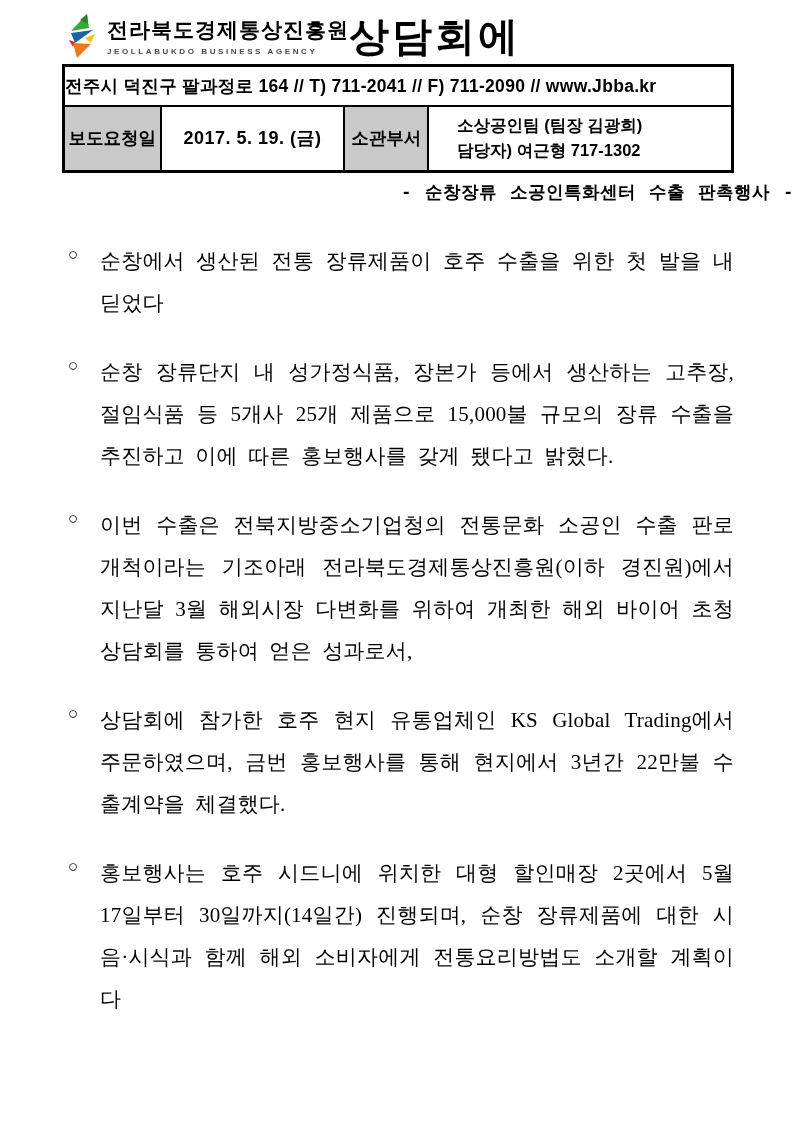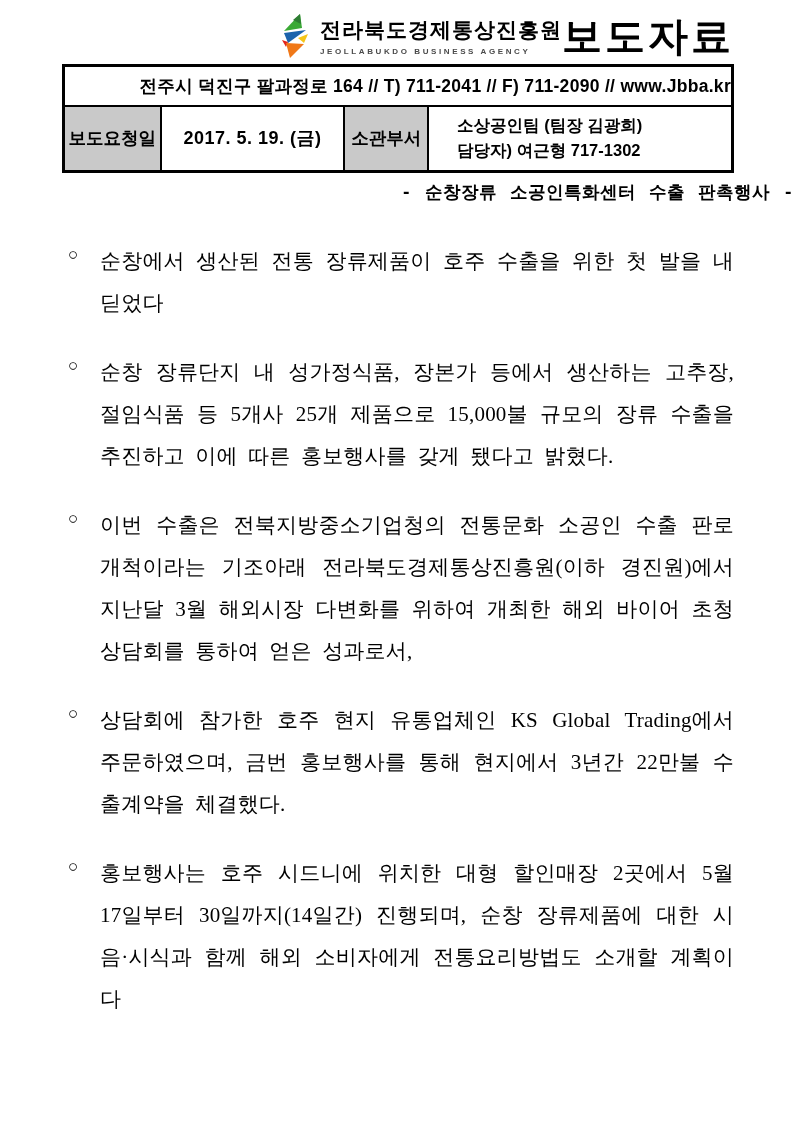--- a/index.html
+++ b/index.html
@@ -4,37 +4,37 @@
 <style>
   * { margin:0; padding:0; box-sizing:border-box; }
   html,body { background:#e9e9e9; }
   .page {
     width:794px; height:1123px; margin:0 auto; background:#ffffff;
     position:relative; overflow:hidden;
     font-family:"Liberation Sans","DejaVu Sans",sans-serif; color:#000;
   }
   
   .header-row {
-    display:flex; justify-content:flex-end; align-items:flex-start;
+    display:flex; justify-content:flex-start; align-items:flex-start;
     padding:12px 60px 0 66px;
   }
   .logo { display:flex; align-items:center; gap:9px; }
   .logo-mark { width:32px; height:48px; flex:0 0 auto; }
   .logo-text .org-kr { font-size:21px; font-weight:bold; letter-spacing:1px; }
   .logo-text .org-en { font-size:8px; font-weight:bold; letter-spacing:2.6px; color:#4a4a4a; margin-top:3px; }
   .doc-type { font-size:40px; font-weight:900; letter-spacing:3px; line-height:1; margin-top:4px; }
 
   
   table.info-table {
     width:672px; margin:4px auto 0 62px; border-collapse:collapse;
     border:3px solid #000; table-layout:fixed;
   }
   table.info-table td { border:2px solid #000; font-weight:bold; }
   td.addr-cell {
-    height:40px; text-align:right; font-size:17.5px; letter-spacing:0.3px;
+    height:40px; text-align:left; font-size:17.5px; letter-spacing:0.3px;
   }
   td.label-cell {
     background:#c9c9c9; text-align:center; font-size:17.5px; height:66px;
   }
   td.date-cell { text-align:center; font-size:18px; letter-spacing:0.5px;margin-top:32px; }
   td.dept-cell { padding-left:28px; font-size:16.5px; line-height:1.55; }
   .col-label1 { width:14.5%; } .col-date { width:27.5%; }
   .col-label2 { width:12.5%; } .col-dept { width:45.5%; }
 
   
@@ -69,21 +69,21 @@
         <polygon points="5,21 27,18 9,31" fill="#1b63ac"></polygon>
         <polygon points="19,26 29,22 25,31" fill="#f5c518"></polygon>
         <polygon points="3,28 9,30 7,35" fill="#e2231a"></polygon>
         <polygon points="7,31 25,32 11,46" fill="#f07818"></polygon>
       </svg>
       <div class="logo-text">
         <div class="org-kr">전라북도경제통상진흥원</div>
         <div class="org-en">JEOLLABUKDO BUSINESS AGENCY</div>
       </div>
     </div>
-    <div class="doc-type">보도자료</div>
+    <div class="doc-type">상담회에</div>
   </div>
 
   <table class="info-table">
     <colgroup>
       <col class="col-label1">
         <col class="col-date">
         <col class="col-label2">
         <col class="col-dept">
     </colgroup>
     <tbody>

